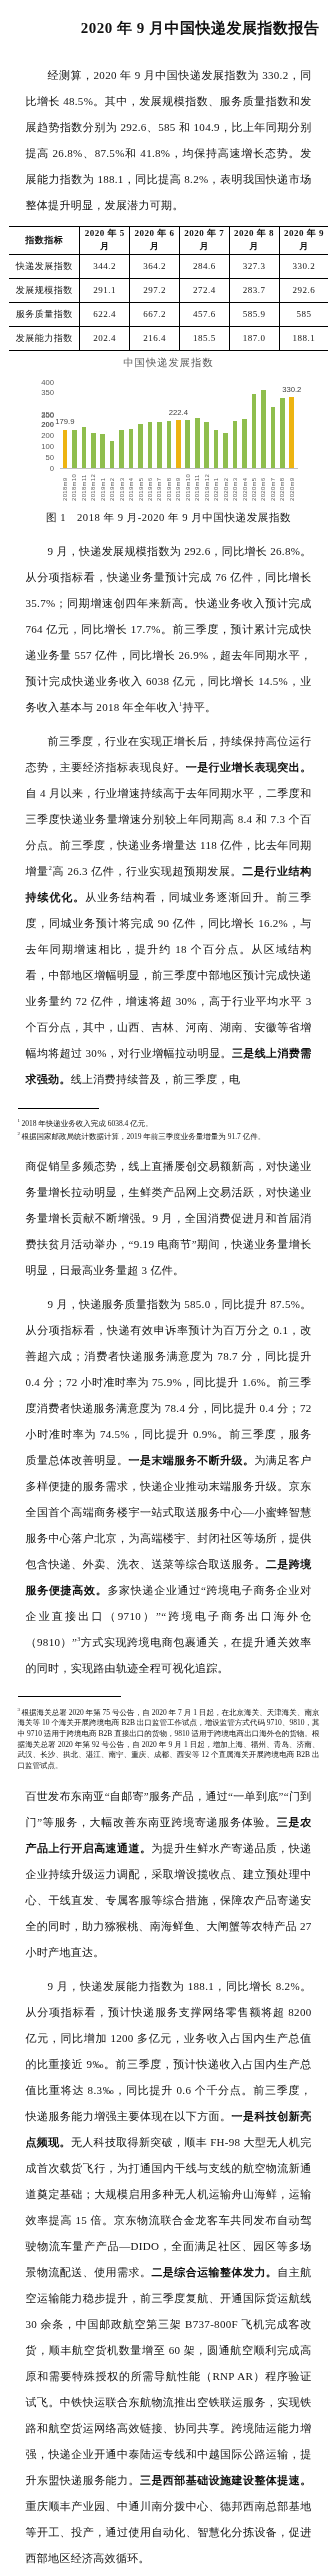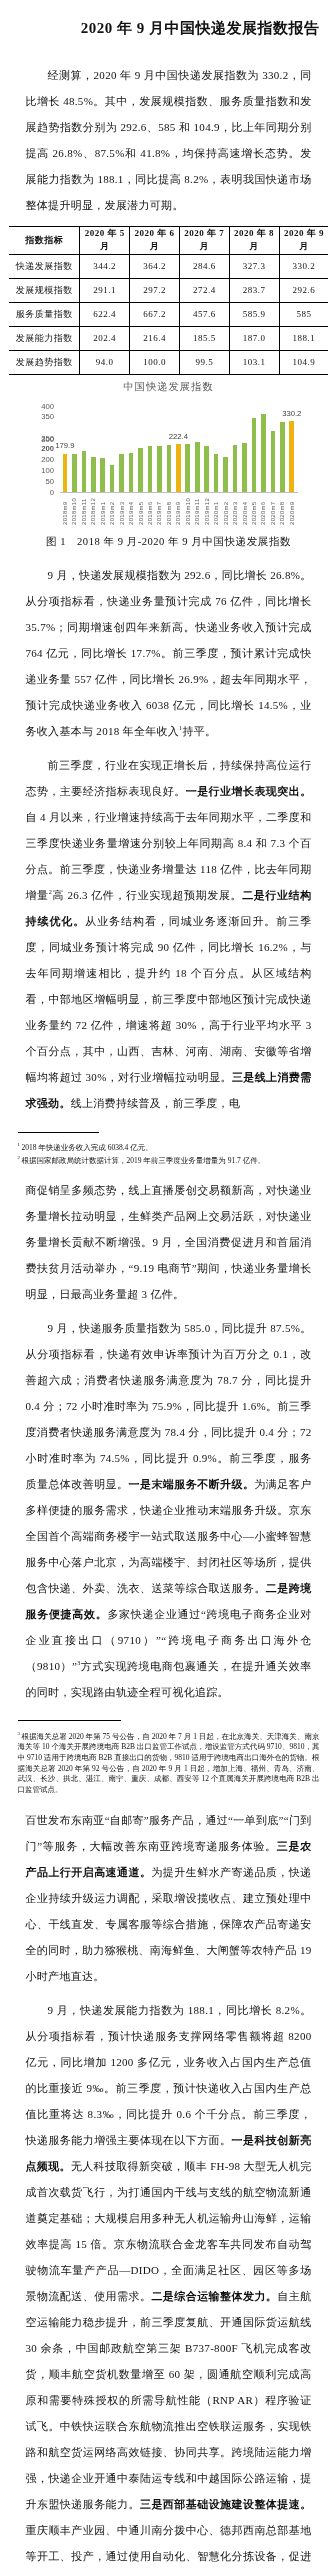--- a/index.html
+++ b/index.html
@@ -181,28 +181,20 @@
           <td>585.9</td>
           <td>585</td>
         </tr>
         <tr>
           <td>发展能力指数</td>
           <td>202.4</td>
           <td>216.4</td>
           <td>185.5</td>
           <td>187.0</td>
           <td>188.1</td>
-        </tr>
-        <tr>
-          <td>发展趋势指数</td>
-          <td>94.0</td>
-          <td>100.0</td>
-          <td>99.5</td>
-          <td>103.1</td>
-          <td>104.9</td>
         </tr>
       </tbody>
   </table>
 
   <div class="chart">
     <div class="chart-title">中国快递发展指数</div>
     <div class="plot-wrap">
       <div class="plot" id="plot">
           <div class="ytick" style="bottom: -4.1px;">0</div>
           <div class="ytick" style="bottom: 6.6px;">50</div>
@@ -388,18 +380,18 @@
   <p class="para cont"><span>商促销呈多频态势，线上直播屡创交易额新高，对快递业务量增长拉动明显，生鲜类产品网上交易活跃，对快递业务量增长贡献不断增强。9 月，全国消费促进月和首届消费扶贫月活动举办，“9.19 电商节”期间，快递业务量增长明显，日最高业务量超 3 亿件。</span></p>
   <p class="para"><span>9 月，快递服务质量指数为 585.0，同比提升 87.5%。从分项指标看，快递有效申诉率预计为百万分之 0.1，改善超六成；消费者快递服务满意度为 78.7 分，同比提升 0.4 分；72 小时准时率为 75.9%，同比提升 1.6%。前三季度消费者快递服务满意度为 78.4 分，同比提升 0.4 分；72 小时准时率为 74.5%，同比提升 0.9%。前三季度，服务质量总体改善明显。</span><span class="b">一是末端服务不断升级。</span><span>为满足客户多样便捷的服务需求，快递企业推动末端服务升级。京东全国首个高端商务楼宇一站式取送服务中心—小蜜蜂智慧服务中心落户北京，为高端楼宇、封闭社区等场所，提供包含快递、外卖、洗衣、送菜等综合取送服务。</span><span class="b">二是跨境服务便捷高效。</span><span>多家快递企业通过“跨境电子商务企业对企业直接出口（9710）”“跨境电子商务出口海外仓（9810）”</span><sup class="fnref">3</sup><span>方式实现跨境电商包裹通关，在提升通关效率的同时，实现路由轨迹全程可视化追踪。</span></p>
 
   <div class="footnote-block">
     <hr class="fn-rule w2">
     <div id="fnlist2">
         <p class="fn-para"><sup class="fn-marker">3</sup><span>根据海关总署 2020 年第 75 号公告，自 2020 年 7 月 1 日起，在北京海关、天津海关、南京海关等 10 个海关开展跨境电商 B2B 出口监管工作试点，增设监管方式代码 9710、9810，其中 9710 适用于跨境电商 B2B 直接出口的货物，9810 适用于跨境电商出口海外仓的货物。根据海关总署 2020 年第 92 号公告，自 2020 年 9 月 1 日起，增加上海、福州、青岛、济南、武汉、长沙、拱北、湛江、南宁、重庆、成都、西安等 12 个直属海关开展跨境电商 B2B 出口监管试点。</span></p>
       </div>
   </div>
 
-  <p class="para cont"><span>百世发布东南亚“自邮寄”服务产品，通过“一单到底”“门到门”等服务，大幅改善东南亚跨境寄递服务体验。</span><span class="b">三是农产品上行开启高速通道。</span><span>为提升生鲜水产寄递品质，快递企业持续升级运力调配，采取增设揽收点、建立预处理中心、干线直发、专属客服等综合措施，保障农产品寄递安全的同时，助力猕猴桃、南海鲜鱼、大闸蟹等农特产品 19 小时产地直达。</span></p>
+  <p class="para cont"><span>百世发布东南亚“自邮寄”服务产品，通过“一单到底”“门到门”等服务，大幅改善东南亚跨境寄递服务体验。</span><span class="b">三是农产品上行开启高速通道。</span><span>为提升生鲜水产寄递品质，快递企业持续升级运力调配，采取增设揽收点、建立预处理中心、干线直发、专属客服等综合措施，保障农产品寄递安全的同时，助力猕猴桃、南海鲜鱼、大闸蟹等农特产品 27 小时产地直达。</span></p>
   <p class="para"><span>9 月，快递发展能力指数为 188.1，同比增长 8.2%。从分项指标看，预计快递服务支撑网络零售额将超 8200 亿元，同比增加 1200 多亿元，业务收入占国内生产总值的比重接近 9‰。前三季度，预计快递收入占国内生产总值比重将达 8.3‰，同比提升 0.6 个千分点。前三季度，快递服务能力增强主要体现在以下方面。</span><span class="b">一是科技创新亮点频现。</span><span>无人科技取得新突破，顺丰 FH-98 大型无人机完成首次载货飞行，为打通国内干线与支线的航空物流新通道奠定基础；大规模启用多种无人机运输舟山海鲜，运输效率提高 15 倍。京东物流联合金龙客车共同发布自动驾驶物流车量产产品—DIDO，全面满足社区、园区等多场景物流配送、使用需求。</span><span class="b">二是综合运输整体发力。</span><span>自主航空运输能力稳步提升，前三季度复航、开通国际货运航线 30 余条，中国邮政航空第三架 B737-800F 飞机完成客改货，顺丰航空货机数量增至 60 架，圆通航空顺利完成高原和需要特殊授权的所需导航性能（RNP AR）程序验证试飞。中铁快运联合东航物流推出空铁联运服务，实现铁路和航空货运网络高效链接、协同共享。跨境陆运能力增强，快递企业开通中泰陆运专线和中越国际公路运输，提升东盟快递服务能力。</span><span class="b">三是西部基础设施建设整体提速。</span><span>重庆顺丰产业园、中通川南分拨中心、德邦西南总部基地等开工、投产，通过使用自动化、智慧化分拣设备，促进西部地区经济高效循环。</span></p>
   <p class="para"><span>9 月，发展趋势指数为 104.9，同比增长 41.8%，持续保持高增长态势。预计 10 月快递业务量同比增长 35%左右，增速较去年同期仍有较大提升空间。从资本市场预期看，快递板块虽小幅回调，但在中通赴港二次上市等因素推动下，市场预期仍将高于去年同期水平。四季度，快递业进入传统业务旺季，快递市场将迎来新的增长高峰。在资本推动下，快递市场要素集聚不断加速，行业快速发展的基本面仍将持续向好。</span></p>
 
 </div>
 
 
 </body></html>

